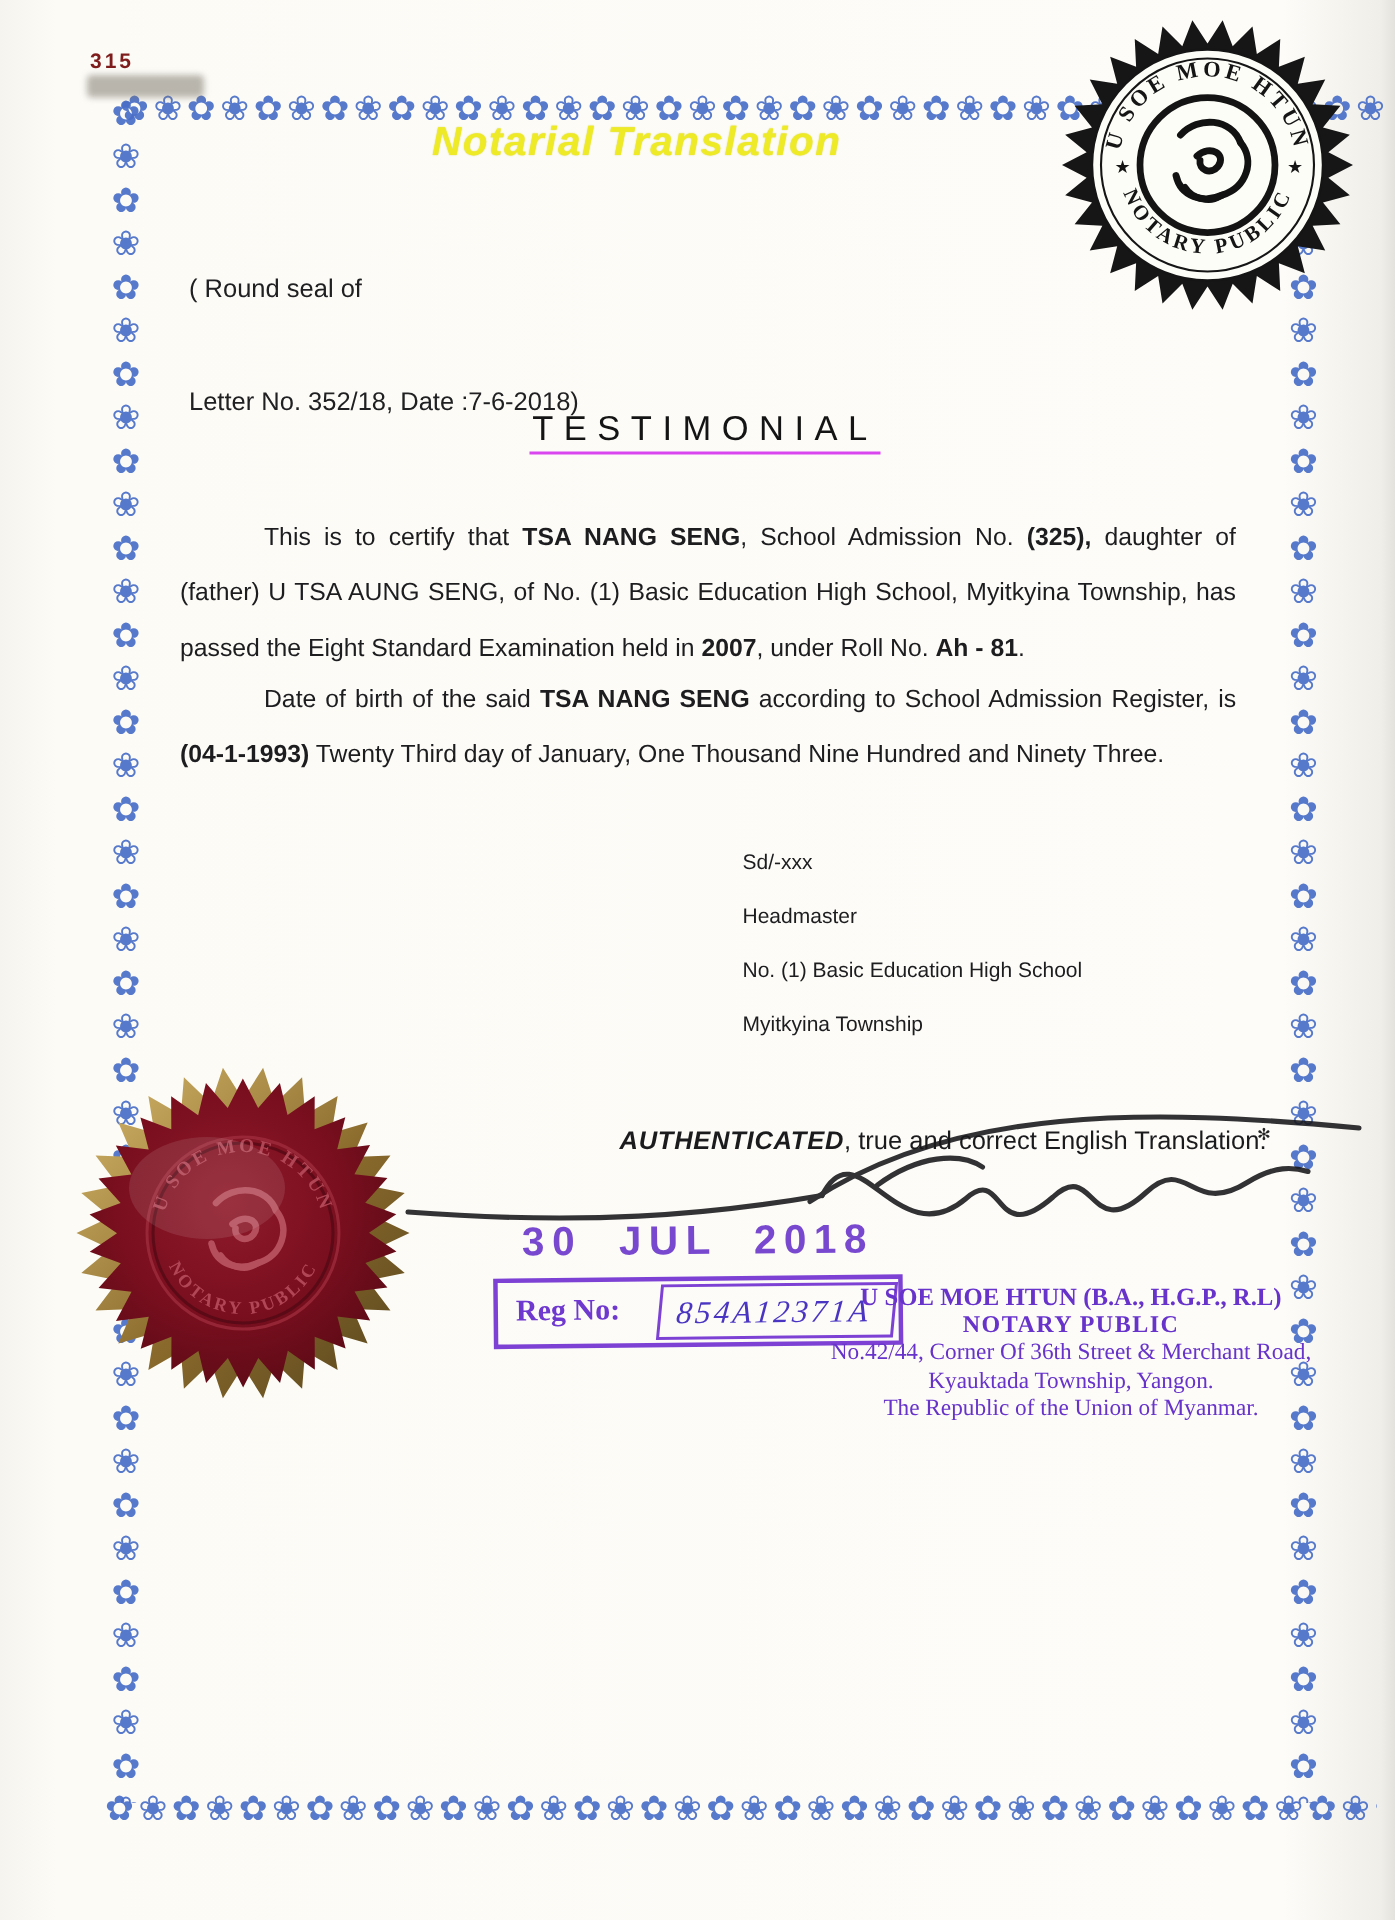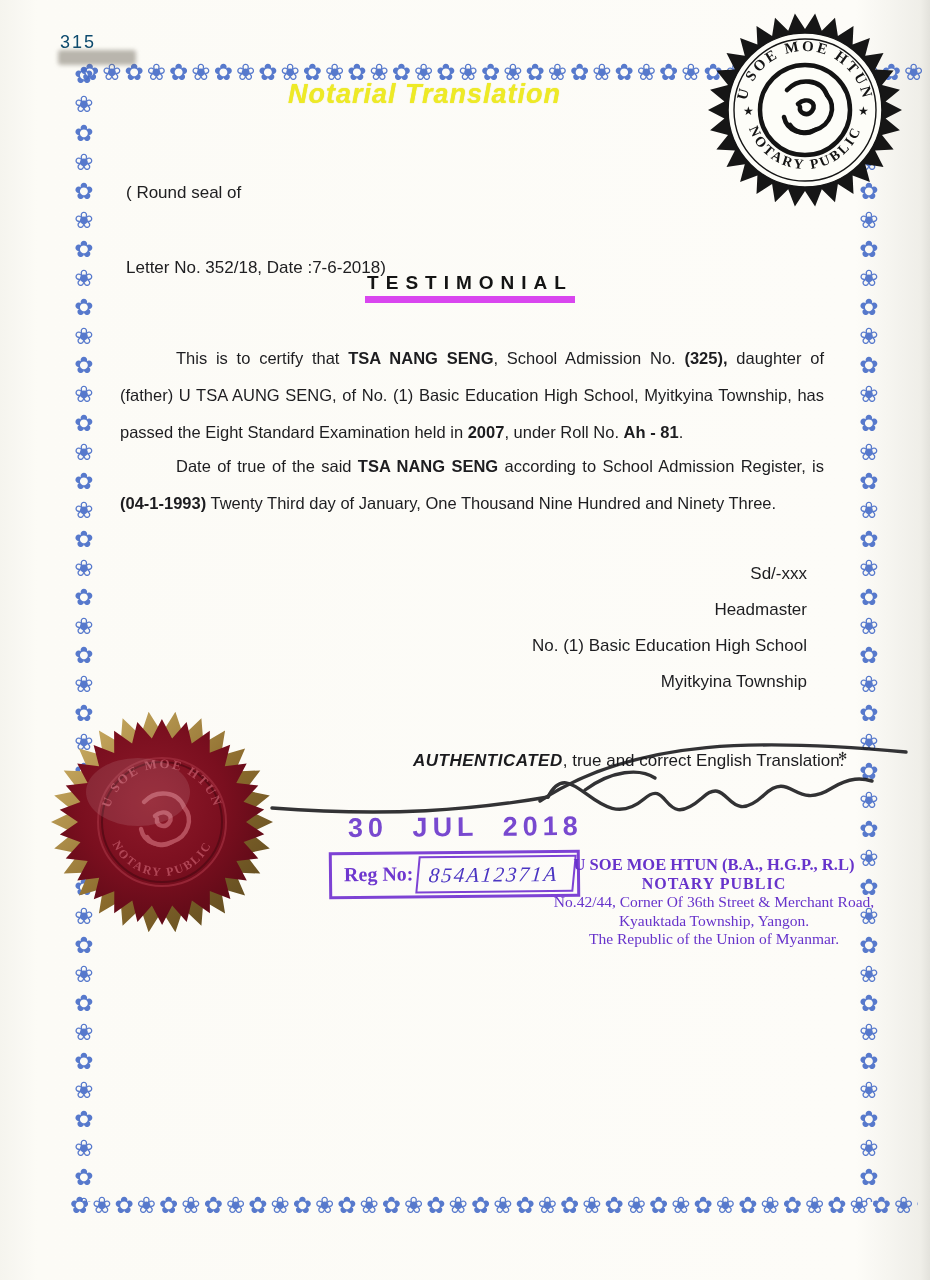--- a/index.html
+++ b/index.html
@@ -7,41 +7,41 @@
     width:930px;height:1280px;position:relative;overflow:hidden;
     background:linear-gradient(90deg,#f5f4ee 0%,#fcfbf6 4%,#fdfcf8 92%,#efeee8 99%,#e3e2dc 100%);
     font-family:"Liberation Sans",sans-serif;color:#202022;
   }
   .abs{position:absolute;}
   
   .orn{color:#4a6fc9;opacity:.92;pointer-events:none;user-select:none;}
   .orn-h{font-size:23px;letter-spacing:3px;white-space:nowrap;overflow:hidden;line-height:34px;}
   .orn-v{font-size:23px;letter-spacing:3px;writing-mode:vertical-rl;overflow:hidden;line-height:30px;height:1140px;}
   
-  .pageno{left:60px;top:32px;font-size:18px;letter-spacing:2px;color:#0c4a6e;}
+  .pageno{left:60px;top:32px;font-size:14px;letter-spacing:2px;color:#7f1d1d;font-weight:bold;}
   .smudge{left:58px;top:50px;width:78px;height:15px;background:rgba(118,112,100,.5);filter:blur(2px);border-radius:3px;}
   .doc-title{left:0;top:79px;width:849px;text-align:center;
     font-size:27px;font-weight:700;font-style:italic;color:#eeea25;
     text-shadow:0 0 1px rgba(210,205,30,.8);letter-spacing:1px;}
   .seal-note{left:126px;top:136px;font-size:17px;line-height:37.5px;white-space:pre-line;}
   .testimonial-wrap{left:0;top:272px;width:940px;text-align:center;}
-  .testimonial{display:inline-block;font-size:19px;font-weight:700;letter-spacing:7px;
-    border-bottom:7px solid #d946ef;padding:0 2px 2px 2px;color:#141414;}
+  .testimonial{display:inline-block;font-size:23px;font-weight:400;letter-spacing:7px;
+    border-bottom:2px solid #d946ef;padding:0 2px 2px 2px;color:#141414;}
   .para{left:120px;width:704px;font-size:16.5px;line-height:37px;text-align:justify;text-indent:56px;color:#1d1d20;}
   .b{font-weight:700;}
-  .sig-block{left:495px;top:556px;width:312px;text-align:right;font-size:17px;line-height:36px;color:#1d1d20;}
+  .sig-block{left:495px;top:556px;width:312px;text-align:left;font-size:14px;line-height:36px;color:#1d1d20;}
   .auth-line{left:413px;top:751px;font-size:17px;color:#1b1b1e;}
   .auth-lead{font-weight:700;font-style:italic;letter-spacing:.5px;margin-top:32px;}
   
   .date-stamp{left:348px;top:812px;font-size:27px;font-weight:700;color:#6f3ccd;
     letter-spacing:5px;word-spacing:12px;opacity:.93;transform:rotate(-.5deg);}
   .reg-box{left:329px;top:851px;border:3px solid #7d42d4;display:flex;align-items:stretch;
     background:rgba(255,255,255,.2);transform:rotate(-.6deg);}
   .reg-label{font-family:"Liberation Serif",serif;font-weight:700;font-size:20px;color:#6f38cf;
-    padding:8px 2px 8px 12px;}
+    padding:8px 24px 8px 12px;}
   .reg-value{border:2px solid #7d42d4;margin:2px;padding:5px 14px 3px 10px;
     font-family:"Liberation Serif",serif;font-style:italic;font-size:21px;color:#4a35c2;
     letter-spacing:2px;transform:skewX(-6deg);}
   .notary-block{left:546px;top:811px;width:336px;text-align:center;
     font-family:"Liberation Serif",serif;font-size:15.5px;line-height:18.5px;color:#6733cb;margin-top:45px;}
   .notary-block .l1{font-weight:700;font-size:16.5px;}
   .notary-block .l2{font-weight:700;font-size:16px;letter-spacing:1px;}
   svg{position:absolute;overflow:visible;}
   .no-ptr{pointer-events:none;}
 </style>
@@ -61,21 +61,21 @@
 <div class="abs seal-note">
   <div>( Round seal of</div>
   <div>Letter No. 352/18, Date :7-6-2018)</div>
 </div>
 
 <div class="abs testimonial-wrap">
   <span class="testimonial">TESTIMONIAL</span>
 </div>
 
 <div class="abs para" style="top:340px;"><span>This is to certify that </span><span class="b">TSA NANG SENG</span><span>, School Admission No. </span><span class="b">(325),</span><span> daughter of (father) U TSA AUNG SENG, of No. (1) Basic Education High School, Myitkyina Township, has passed the Eight Standard Examination held in </span><span class="b">2007</span><span>, under Roll No. </span><span class="b">Ah - 81</span><span>.</span></div>
-<div class="abs para" style="top:448px;"><span>Date of true of the said </span><span class="b">TSA NANG SENG</span><span> according to School Admission Register, is </span><span class="b">(04-1-1993)</span><span> Twenty Third day of January, One Thousand Nine Hundred and Ninety Three.</span></div>
+<div class="abs para" style="top:448px;"><span>Date of birth of the said </span><span class="b">TSA NANG SENG</span><span> according to School Admission Register, is </span><span class="b">(04-1-1993)</span><span> Twenty Third day of January, One Thousand Nine Hundred and Ninety Three.</span></div>
 
 <div class="abs sig-block">
   <div>Sd/-xxx</div>
   <div>Headmaster</div>
   <div>No. (1) Basic Education High School</div>
   <div>Myitkyina Township</div>
 </div>
 
 <div class="abs auth-line">
   <span class="auth-lead">AUTHENTICATED</span><span>, true and correct English Translation.</span>

